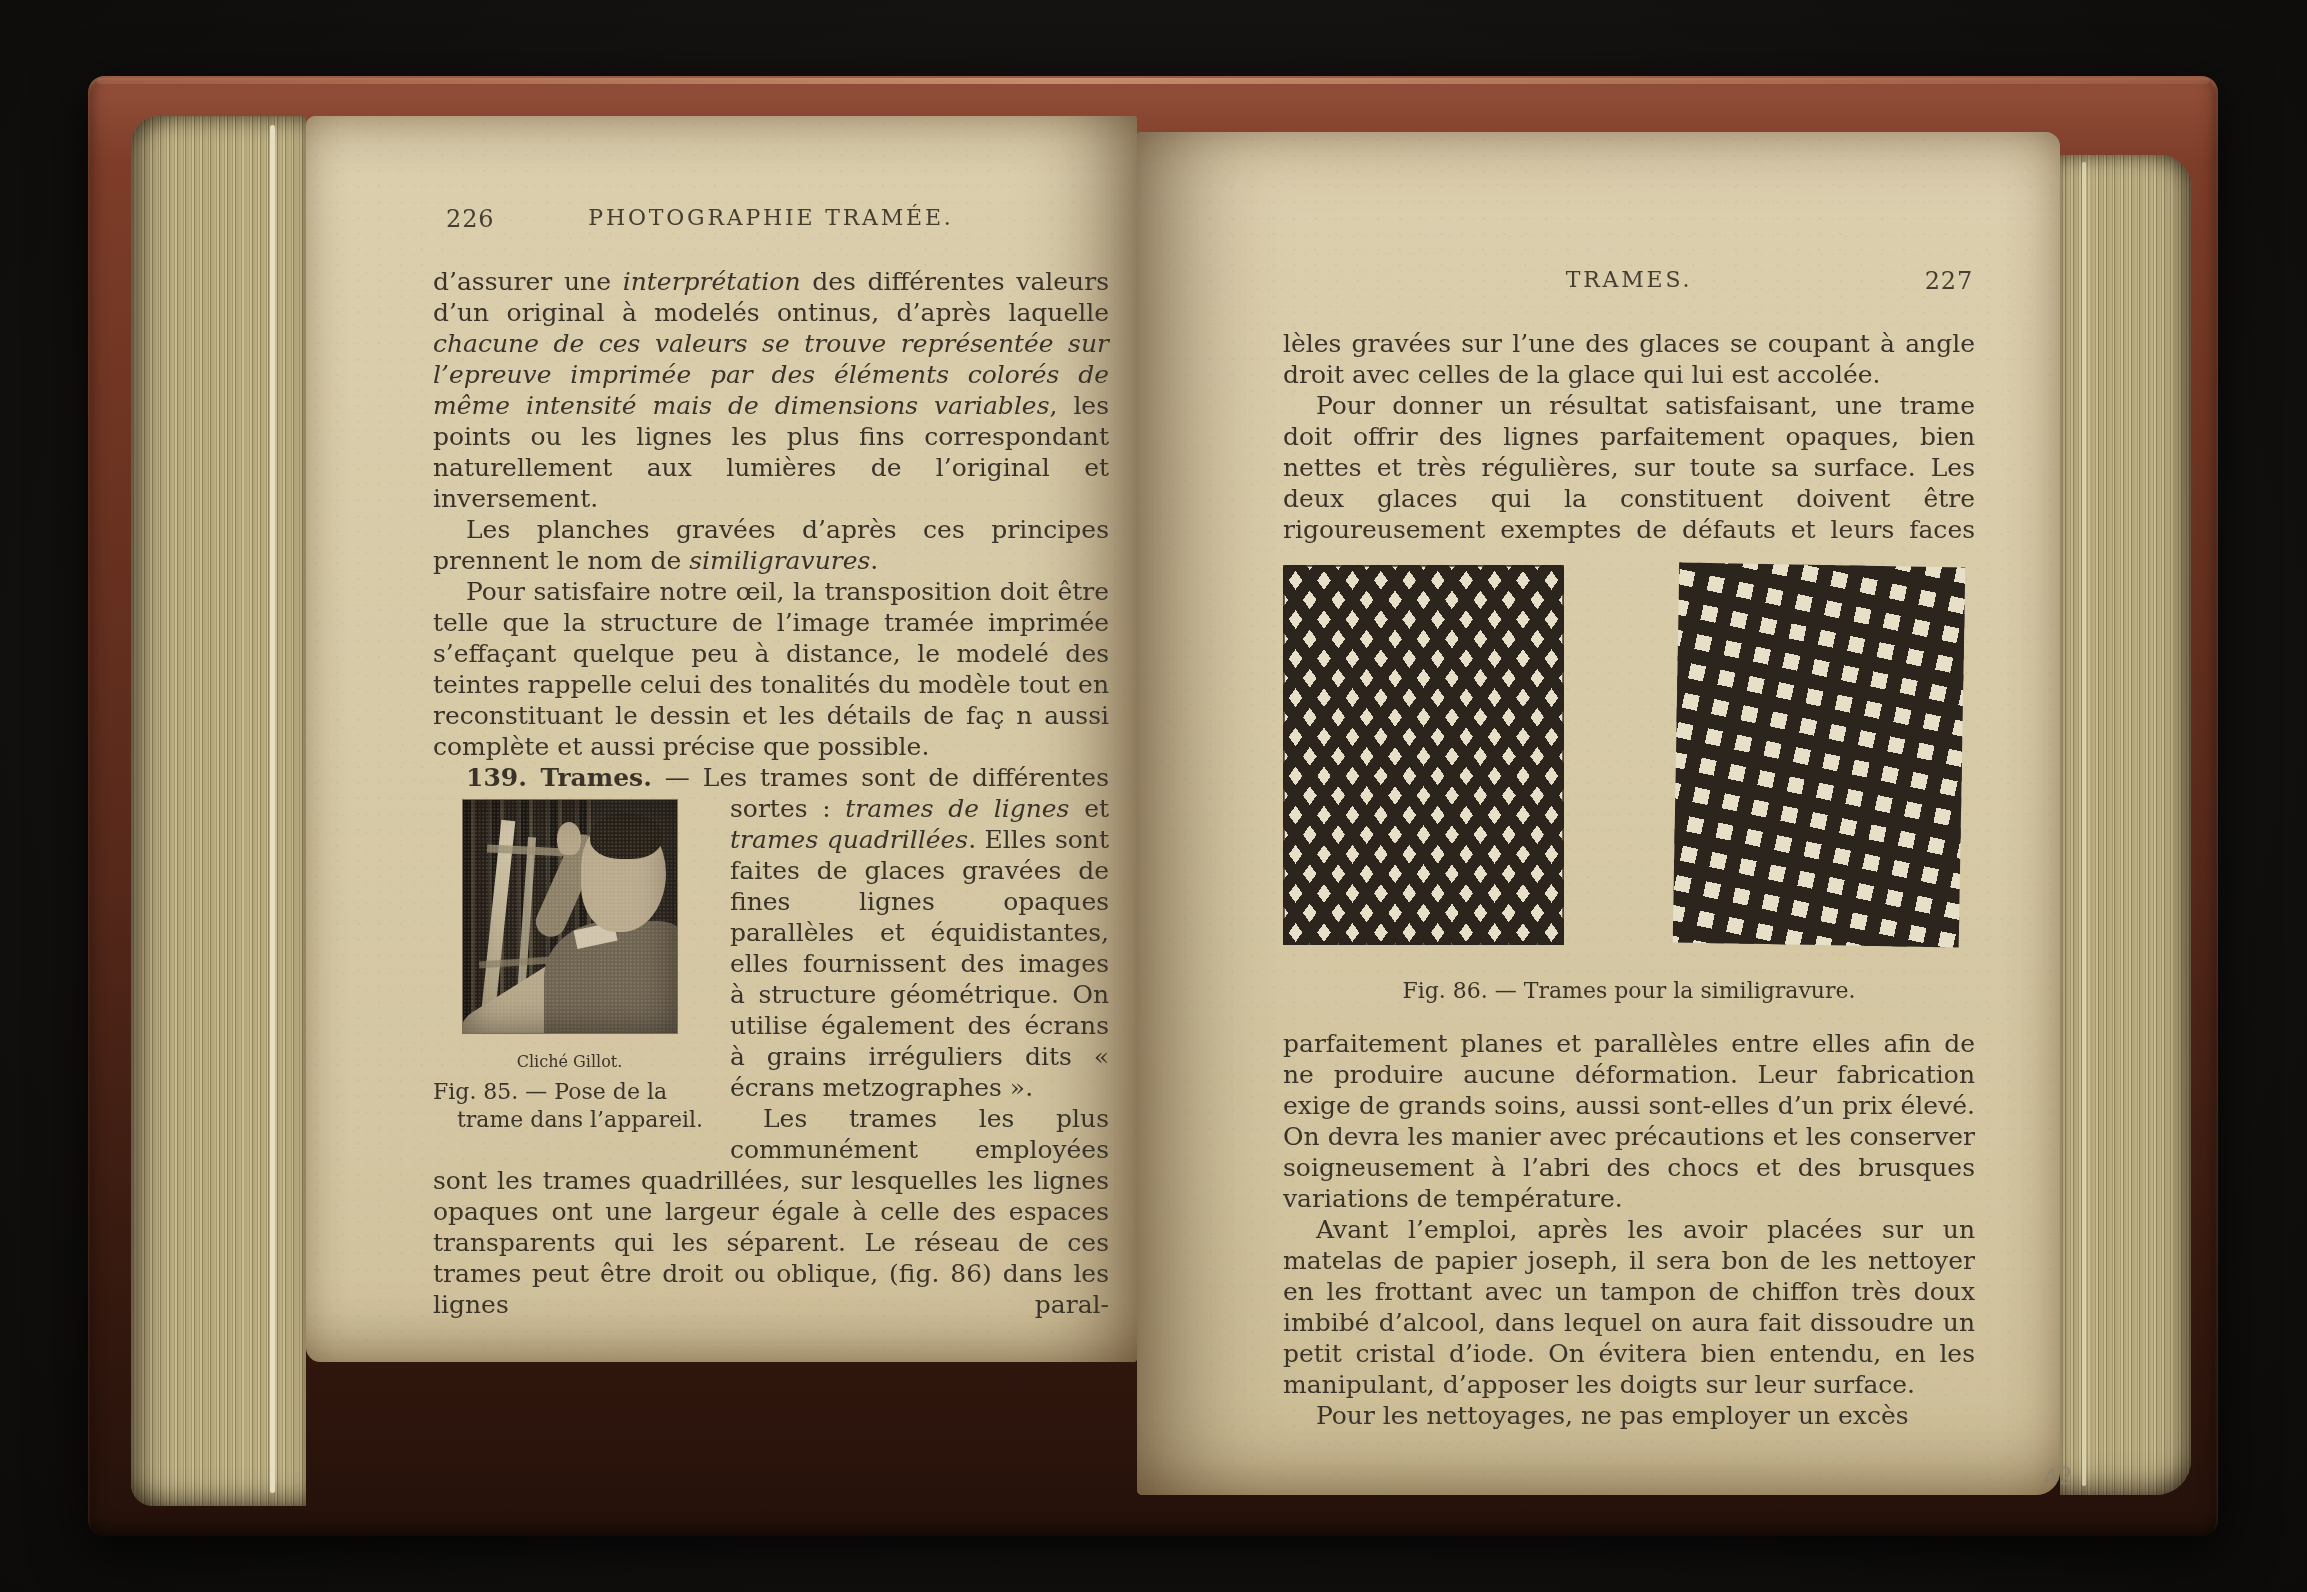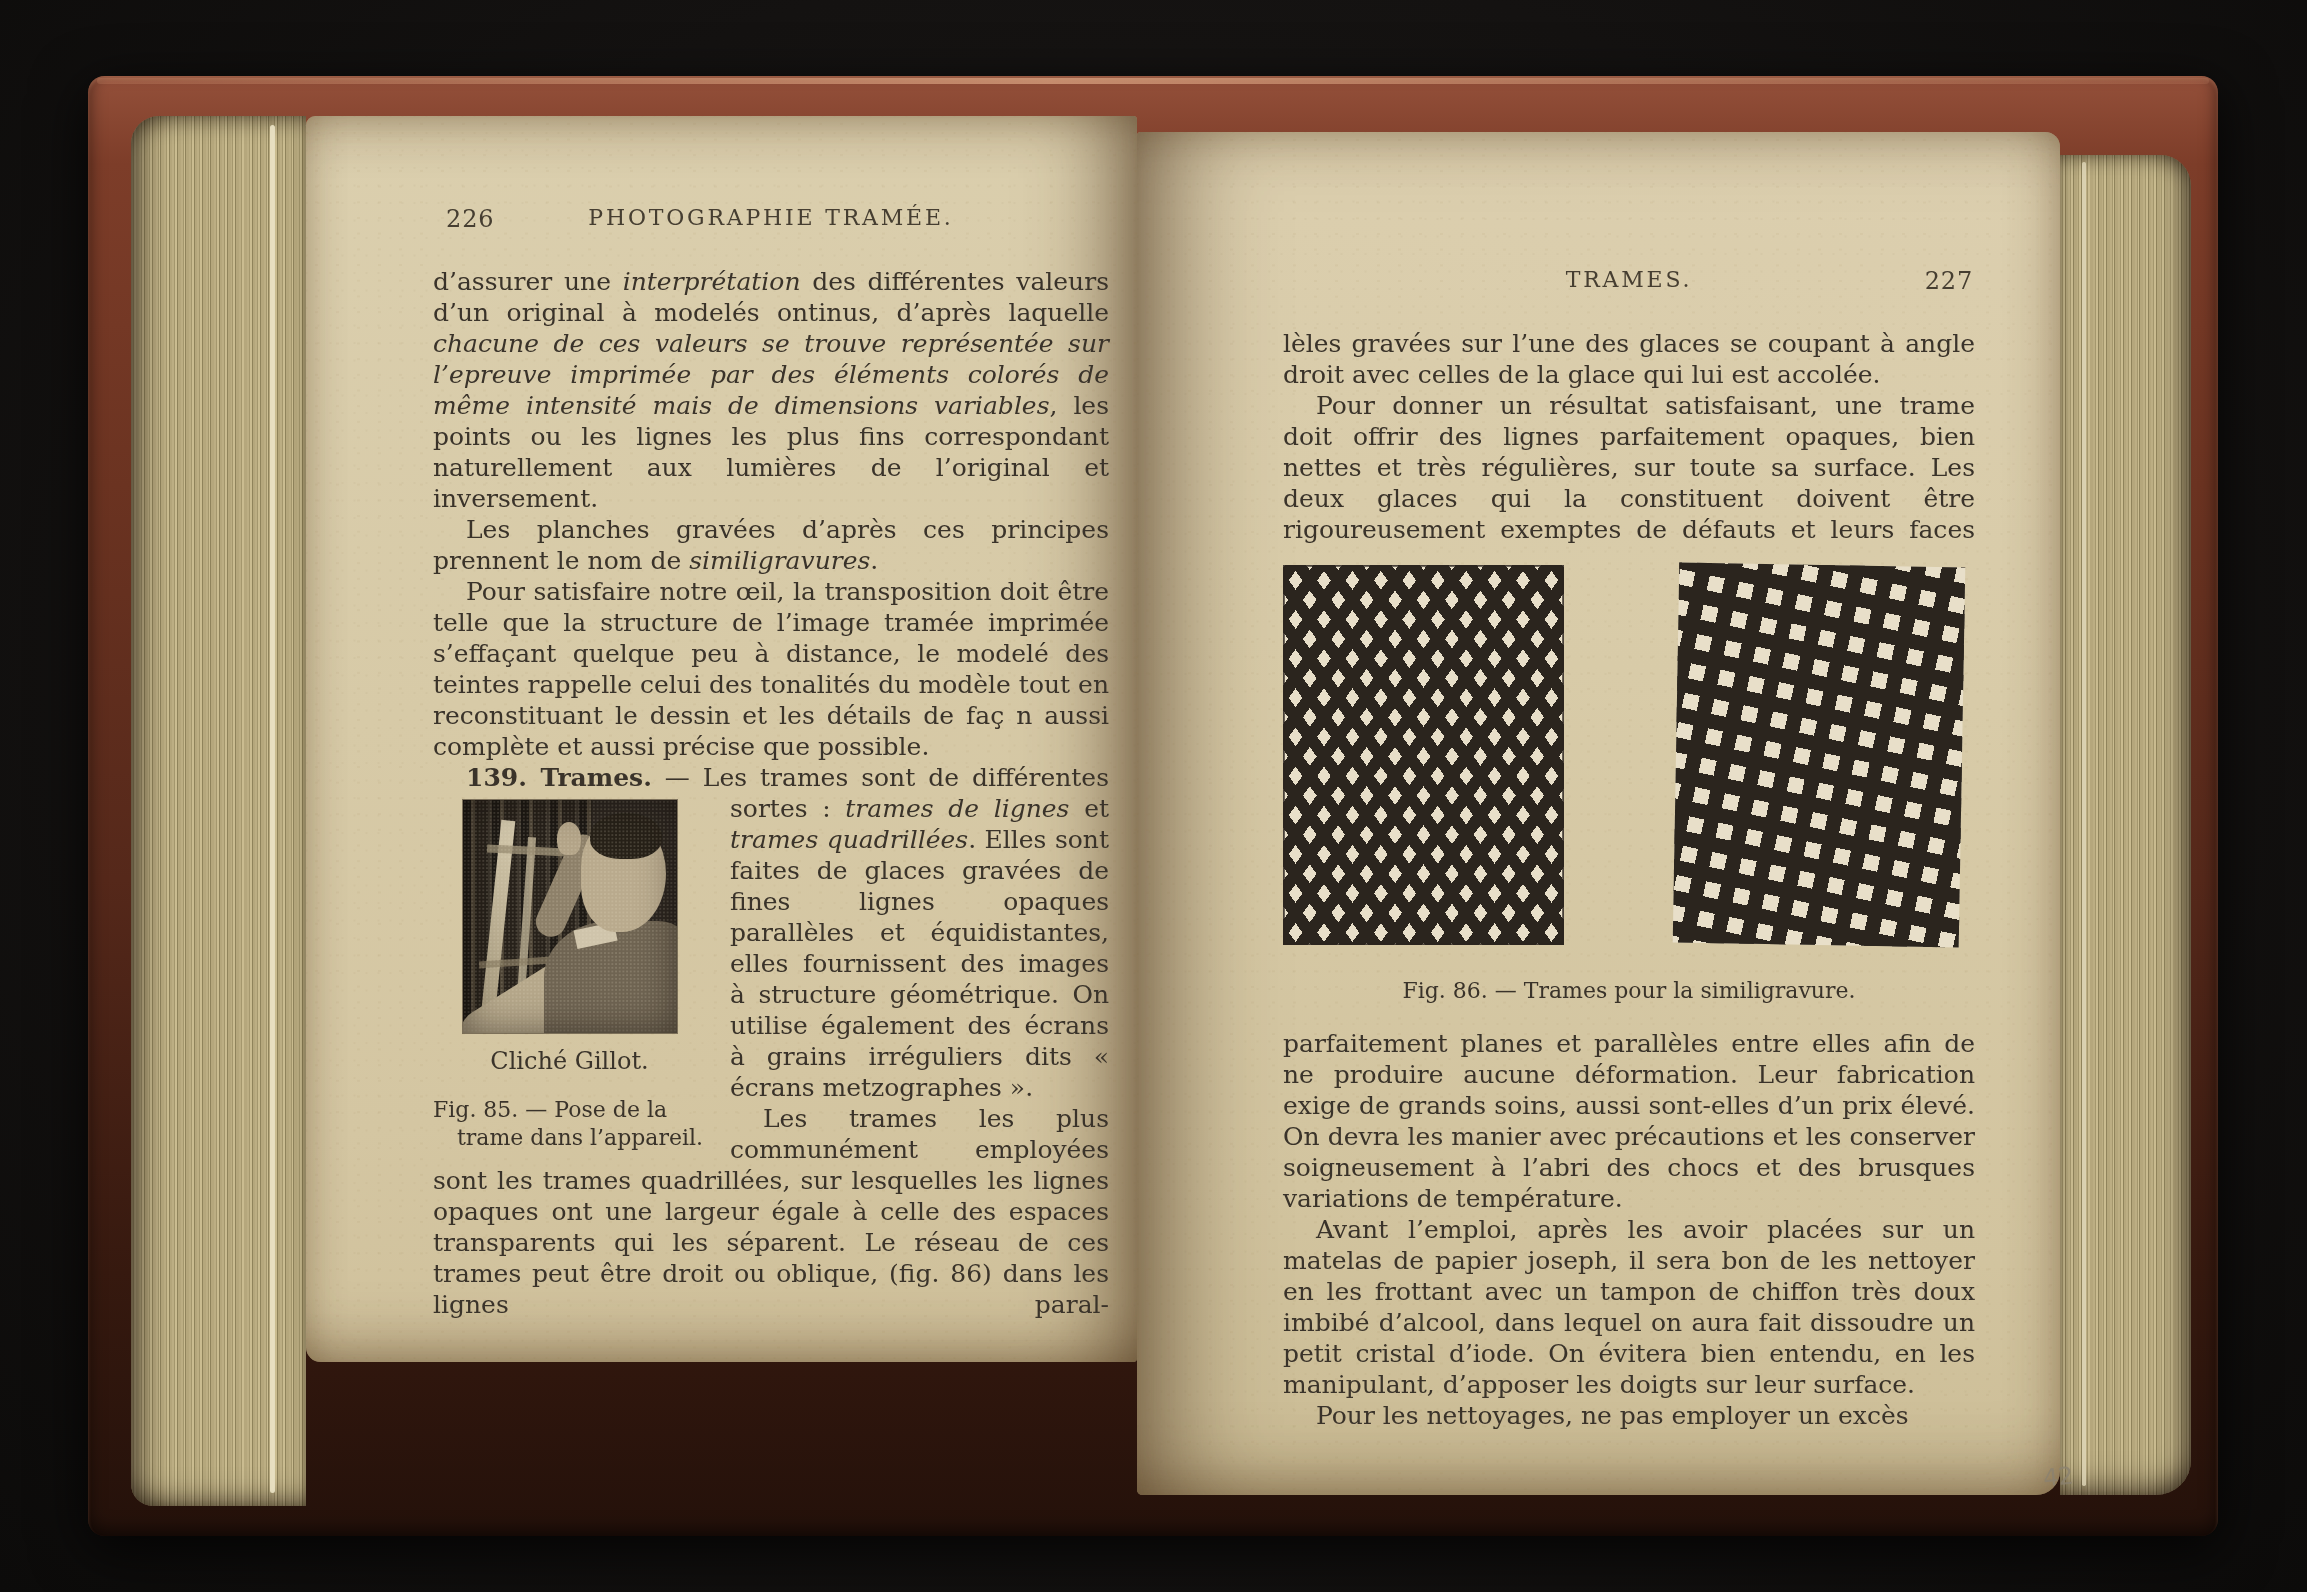--- a/index.html
+++ b/index.html
@@ -62,22 +62,22 @@
   .ph-arm{position:absolute;left:89px;top:31px;width:29.5px;height:109px;background:#8d8069;border-radius:14.8px;transform:rotate(24deg);}
   .ph-hand{position:absolute;left:94px;top:22px;width:24px;height:33px;background:#b3a488;border-radius:50% 50% 40% 40%;}
   .ph-head{position:absolute;right:11px;top:18.5px;width:85px;height:113px;background:#b9aa8d;border-radius:46% 52% 56% 44%;}
   .ph-head::before{content:"";position:absolute;left:9.2px;right:3.7px;top:-5.5px;height:46px;background:#272118;border-radius:50% 50% 42% 42%;}
   .ph-collar{position:absolute;right:61px;top:126px;width:41px;height:18.5px;background:#cfc4ab;transform:rotate(-12deg);}
   .ph-shoulder{position:absolute;right:-13px;bottom:-9.2px;width:146px;height:122px;background:#6f6452;border-radius:46% 22% 0 0;}
   .ph-forearm{position:absolute;left:-7.4px;bottom:-14.8px;width:140px;height:63px;background:#b5a78a;border-radius:28px;transform:rotate(-32deg);}
   .photo::after{content:"";position:absolute;inset:0;
          background-image:radial-gradient(rgba(240,230,205,.16) 0.9px,transparent 1.1px);background-size:3.7px 3.7px;
          box-shadow:inset 0 0 37px rgba(15,10,5,.5);}
-  .credit{width:214px;margin:13px 0 0 29.5px;font-size:24px;text-align:center;}
-  .figcap{margin-top:19px;font-size:22px;line-height:28px;text-align:left;padding-left:24px;text-indent:-24px;text-align-last:left;}
+  .credit{width:214px;margin:13px 0 0 29.5px;font-size:16px;text-align:center;}
+  .figcap{margin-top:1px;font-size:22px;line-height:28px;text-align:left;padding-left:24px;text-indent:-24px;text-align-last:left;}
   
   .fig86{margin:20px 0 22px;}
   .swatches{display:flex;justify-content:space-between;align-items:flex-start;padding:0 13px 0 0;}
   .swatch{flex:none;}
   .swatch-a{width:281px;height:380px;background-color:#e8dfc9;
      background-image:repeating-linear-gradient(54deg,#2b251e 0 12px,transparent 12px 23px),
                       repeating-linear-gradient(-54deg,#2b251e 0 12px,transparent 12px 23px);
      box-shadow:inset 0 0 0 1.8px rgba(43,37,30,.85);}
   .swatch-b{position:relative;width:286px;height:380px;overflow:hidden;transform:rotate(1deg);}
   .swatch-b .pat{position:absolute;left:-46px;top:-46px;width:378px;height:473px;transform:rotate(11deg);

